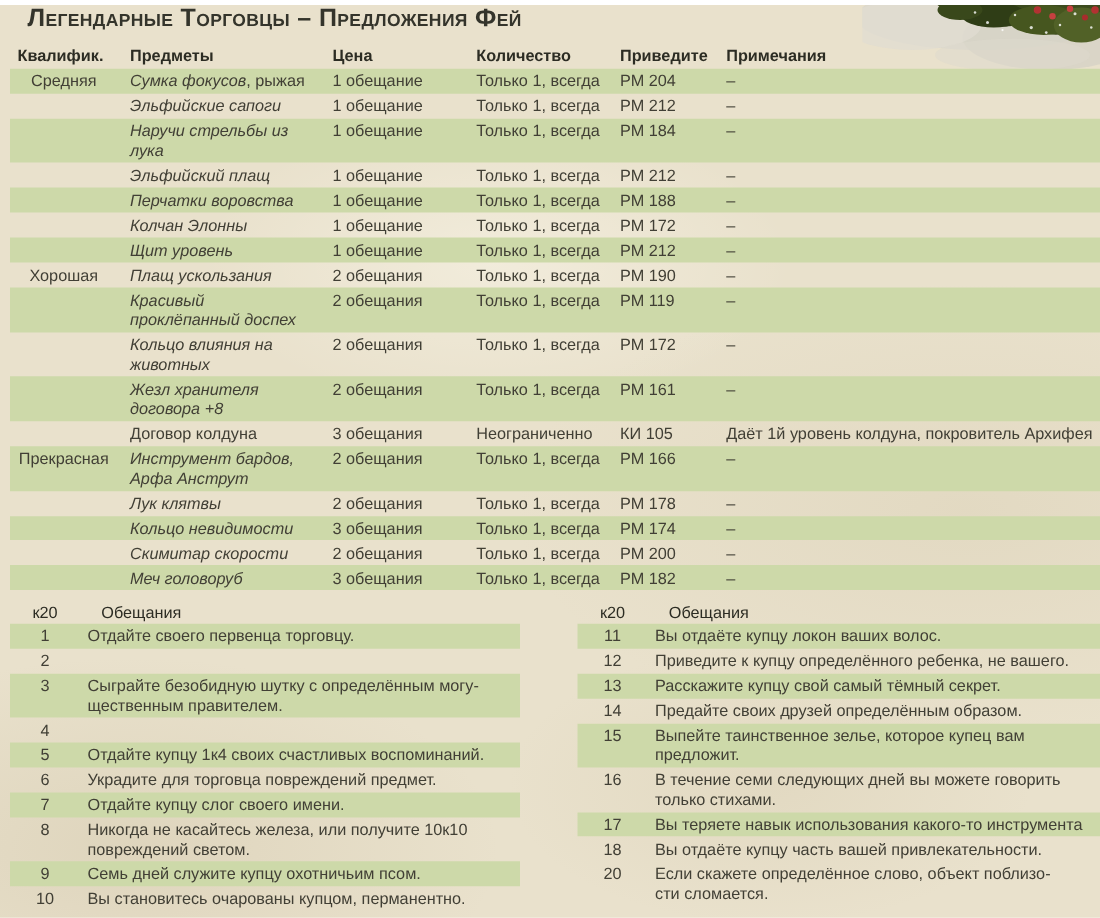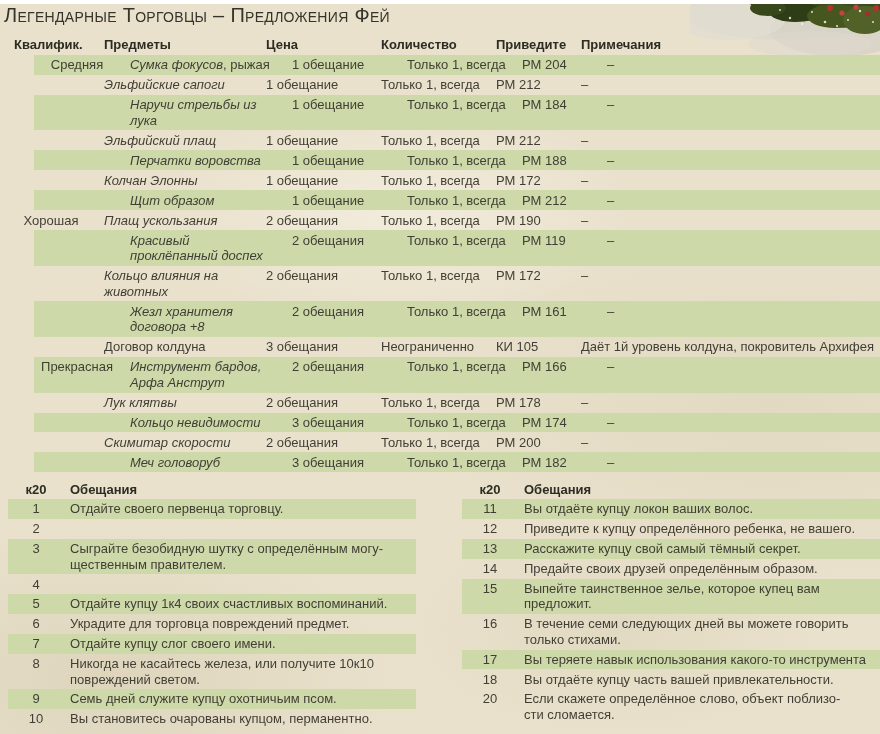--- a/index.html
+++ b/index.html
@@ -11,41 +11,41 @@
     background:
       radial-gradient(ellipse 420px 220px at 12% 92%, rgba(185,170,135,.22), transparent 70%),
       radial-gradient(ellipse 520px 260px at 88% 55%, rgba(196,182,148,.18), transparent 70%),
       radial-gradient(ellipse 340px 170px at 45% 28%, rgba(255,252,242,.40), transparent 70%),
       radial-gradient(ellipse 300px 160px at 70% 85%, rgba(190,176,140,.16), transparent 70%),
       #e9e1cc;
   }
   .decor { position:absolute; top:0; right:0; z-index:0; }
   .content { position:relative; z-index:1; }
   .title {
-    margin:4px 0 8px 4px;
-    font-size:20px; font-weight:normal; font-variant:small-caps;
+    margin:4px 0 8px 22px;
+    font-size:20px; font-weight:bold; font-variant:small-caps;
     letter-spacing:.3px; color:#34342b;
   }
   
   .otable { margin-left:8px; width:872px; }
   .orow { display:grid; grid-template-columns:88px 162px 115px 115px 85px 1fr; align-items:start; }
-  .orow.shade { background:#cdd9a9;margin-left:26px; }
+  .orow.shade { background:#cdd9a9; }
   .orow.head { font-weight:bold; color:#2c2c23; }
   .cell { padding:2.2px 2px 2.2px 8px; font-size:13px; line-height:15.6px; white-space:nowrap; }
   .c-item { white-space:pre-line; }
   .c-qual { text-align:center; padding-left:0; }
   .head .c-qual { text-align:left; padding-left:6px; }
   .it { font-style:italic; }
   
   .bottom { display:flex; margin:7px 0 0 8px; gap:46px; }
   .ptable.left  { width:408px; }
   .ptable.right { flex:1; }
   .prow { display:grid; grid-template-columns:56px 1fr; align-items:start; }
   .prow.shade { background:#cdd9a9; }
-  .prow.phead { font-weight:bold; color:#2c2c23; }
+  .prow.phead { font-weight:normal; color:#2c2c23;gap:11px; }
   .pn    { padding:2.2px 0; font-size:13px; line-height:15.5px; text-align:center; }
   .ptext { padding:2.2px 2px 2.2px 6px; font-size:13px; line-height:15.5px; white-space:pre-line; }
 </style>
 </head>
 <body>
 
 <div class="page">
 
   <svg class="decor" width="190" height="62" viewBox="0 0 190 62" aria-hidden="true">
     <g>
@@ -138,21 +138,21 @@
           <div class="orow">
             <div class="cell c-qual"></div>
             <div class="cell c-item"><span class="it">Колчан Элонны</span></div>
             <div class="cell c-price">1 обещание</div>
             <div class="cell c-qty">Только 1, всегда</div>
             <div class="cell c-page">РМ 172</div>
             <div class="cell c-note">–</div>
           </div>
           <div class="orow shade">
             <div class="cell c-qual"></div>
-            <div class="cell c-item"><span class="it">Щит образом</span></div>
+            <div class="cell c-item"><span class="it">Щит уровень</span></div>
             <div class="cell c-price">1 обещание</div>
             <div class="cell c-qty">Только 1, всегда</div>
             <div class="cell c-page">РМ 212</div>
             <div class="cell c-note">–</div>
           </div>
           <div class="orow">
             <div class="cell c-qual">Хорошая</div>
             <div class="cell c-item"><span class="it">Плащ ускользания</span></div>
             <div class="cell c-price">2 обещания</div>
             <div class="cell c-qty">Только 1, всегда</div>

